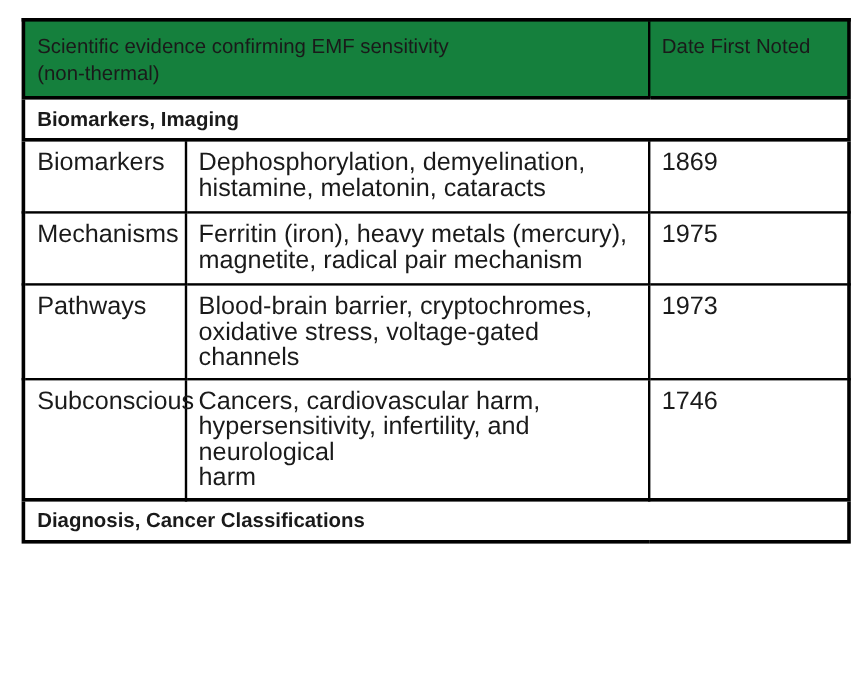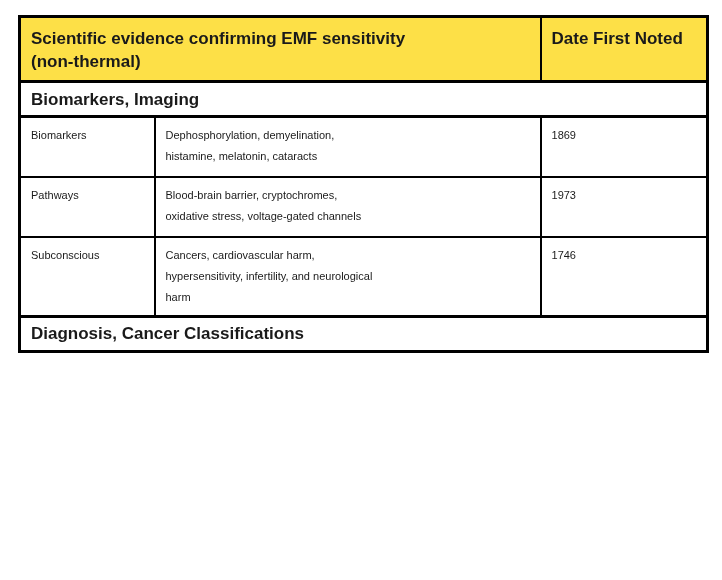--- a/index.html
+++ b/index.html
@@ -27,29 +27,29 @@
   }
   col.c-term { width: 135px; }
   col.c-desc { width: 386px; }
   col.c-date { width: 167px; }
 
   th, td {
     border: 2px solid #000;
     vertical-align: top;
     text-align: left;
     padding: 7px 10px;
-    font-size: 11px;
+    font-size: 21px;
     line-height: 21px;
     font-weight: 400;
   }
 
   tr.row-header { height: 62px; }
   tr.row-header th {
-    background: #fde047;
-    font-weight: 700;
+    background: #15803d;
+    font-weight: 400;
     font-size: 17px;
     line-height: 23px;
     white-space: pre-line;
     border-bottom-width: 3px;
     vertical-align: top;
     padding-top: 9px;
   }
 
   tr.row-section { height: 35px; margin-top: 27px; }
   tr.row-section td {
@@ -87,20 +87,26 @@
         <td colspan="3">Biomarkers, Imaging</td>
       </tr>
       <tr class="row-data">
         <td class="term">Biomarkers</td>
         <td class="desc">Dephosphorylation, demyelination,
 histamine, melatonin, cataracts</td>
         <td class="date">1869</td>
       </tr>
 
       <tr class="row-data">
+        <td class="term">Mechanisms</td>
+        <td class="desc">Ferritin (iron), heavy metals (mercury),
+magnetite, radical pair mechanism</td>
+        <td class="date">1975</td>
+      </tr>
+      <tr class="row-data">
         <td class="term">Pathways</td>
         <td class="desc">Blood-brain barrier, cryptochromes,
 oxidative stress, voltage-gated channels</td>
         <td class="date">1973</td>
       </tr>
 
       <tr class="row-data tall">
         <td class="term">Subconscious</td>
         <td class="desc">Cancers, cardiovascular harm,
 hypersensitivity, infertility, and neurological

